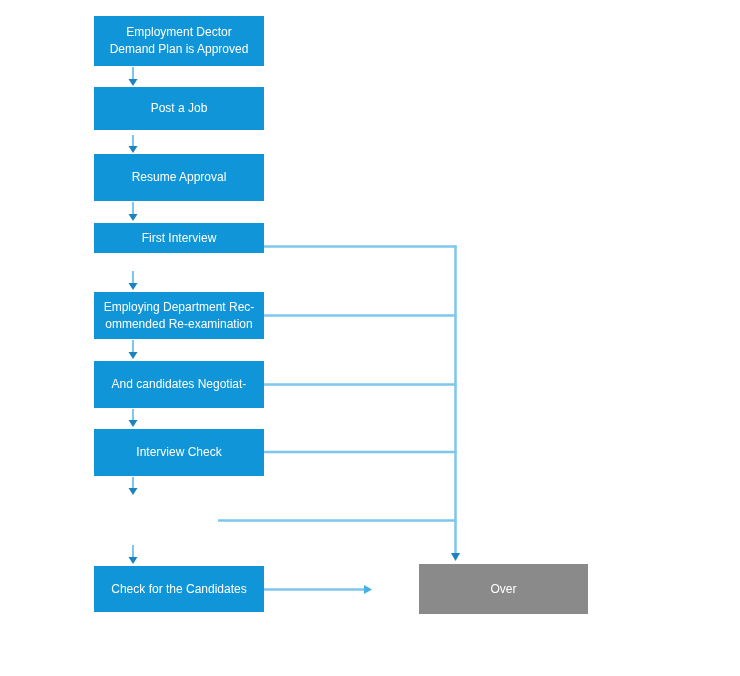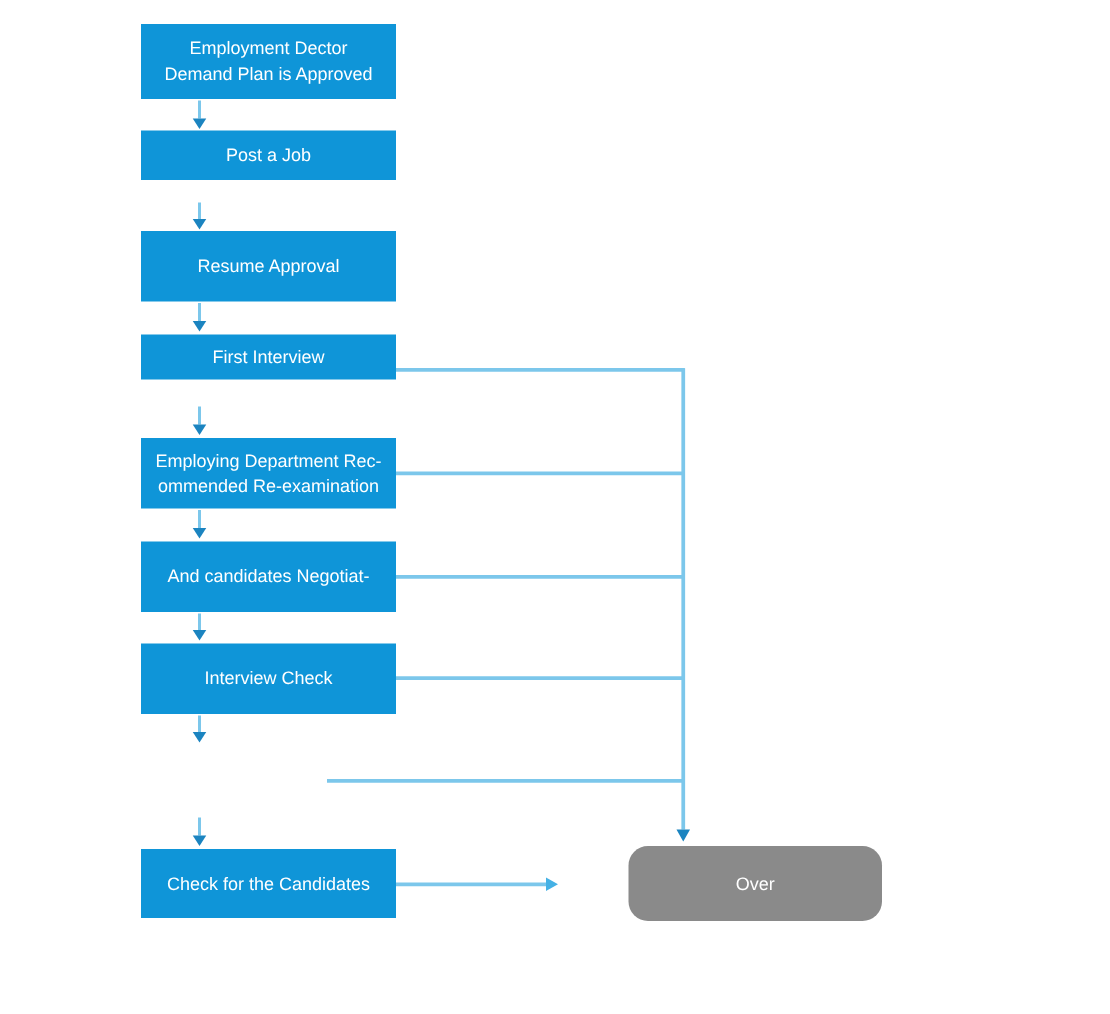--- a/index.html
+++ b/index.html
@@ -36,21 +36,20 @@
     margin-left: 46px;
   }
   .node .lbl {
     white-space: pre-line;
     padding: 0 6px;
   }
   .node.end {
     left: 373px;
     width: 169px;
     background: var(--end-fill, #8a8a8a);
-    border-radius: 13px;
   }
   .c-line   { stroke: var(--connector, #7cc7eb); stroke-width: 2.5; fill: none; }
   .a-line   { stroke: var(--connector, #7cc7eb); stroke-width: 2;   fill: none; }
   .head-dark  { fill: var(--arrowhead-dark, #1b84c0); }
   .head-light { fill: var(--arrowhead-light, #45b1e5); }
 </style>
 </head>
 <body>
 
 <div class="canvas">
@@ -105,21 +104,21 @@
       <line class="c-line" x1="218" y1="589.5" x2="364" y2="589.5"></line>
       <path class="head-light" d="M364 585 v9 L372 589.5 Z"></path>
     </g>
   </svg>
 
   <div class="node" style="top:16px;height:50px">
     <span class="lbl">Employment Dector
 Demand Plan is Approved</span>
   </div>
 
-  <div class="node" style="top:87px;height:33px">
+  <div class="node" style="top:87px;height:43px">
     <span class="lbl">Post a Job</span>
   </div>
 
   <div class="node" style="top:154px;height:47px">
     <span class="lbl">Resume Approval</span>
   </div>
 
   <div class="node" style="top:223px;height:30px">
     <span class="lbl">First Interview</span>
   </div>

